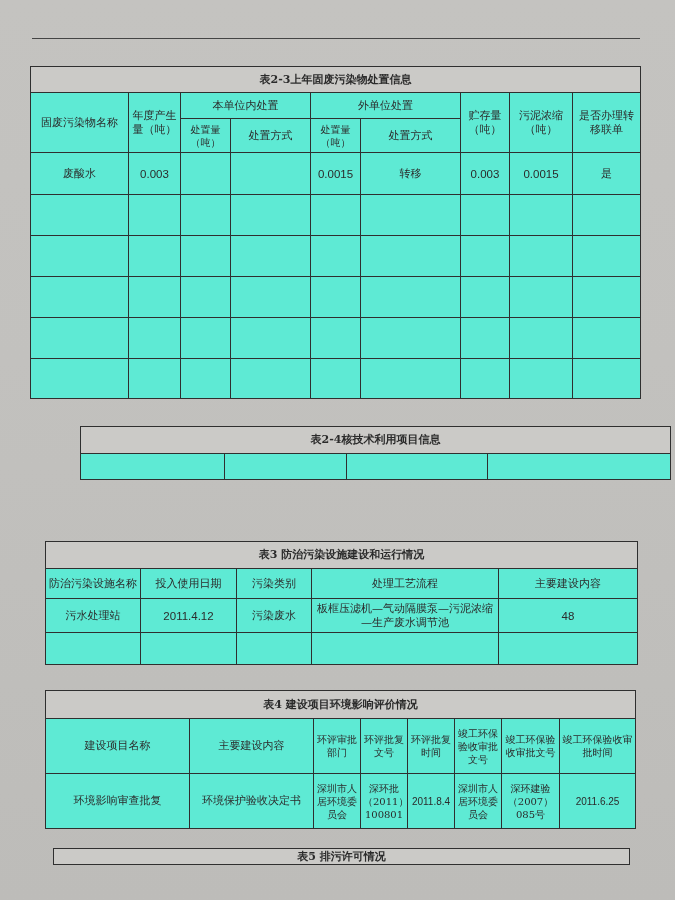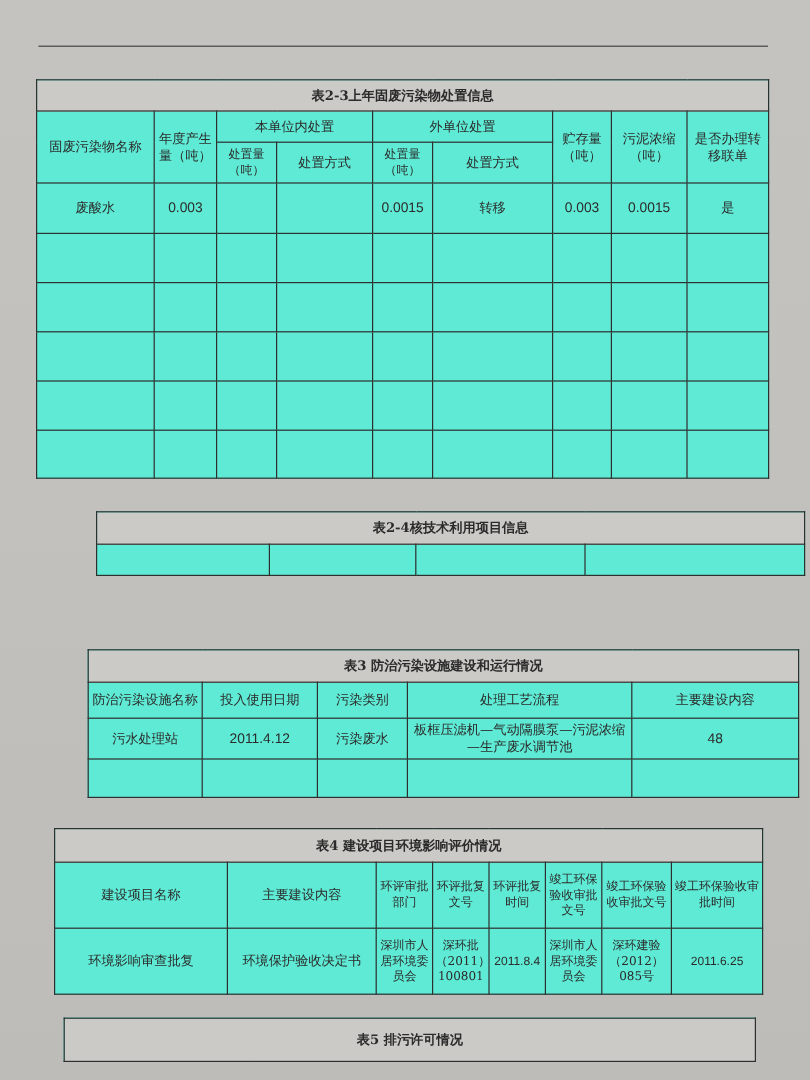--- a/index.html
+++ b/index.html
@@ -33,21 +33,21 @@
   .title-cell {
     font-weight: bold;
     font-size: 11px;
     background: #cbcac7;
   }
   .num { font-family: "Liberation Sans", sans-serif; font-size: 11.5px; }
   .small { font-size: 10px; line-height: 13px; }
 
   #t23 { left: 30px; top: 66px; width: 610px; }
   #t24 { left: 48px; top: 426px; width: 590px; margin-left: 32px; }
-  #t3  { left: 45px; top: 541px; width: 592px; margin-left: 28px; }
+  #t3  { left: 45px; top: 541px; width: 592px; }
   #t4  { left: 45px; top: 690px; width: 590px; }
   #t5  { left: 53px; top: 848px; width: 577px; }
 </style>
 </head>
 <body>
 
 <div class="page-rule"></div>
 
 <table id="t23">
   <colgroup>
@@ -230,25 +230,25 @@
     <td class="small">竣工环保验收审批文号</td>
     <td class="small">竣工环保验收审批时间</td>
   </tr>
   <tr style="height:55px">
     <td>环境影响审查批复</td>
     <td>环境保护验收决定书</td>
     <td class="small">深圳市人居环境委员会</td>
     <td class="small">深环批（2011）100801</td>
     <td class="num small">2011.8.4</td>
     <td class="small">深圳市人居环境委员会</td>
-    <td class="small">深环建验（2012）085号</td>
+    <td class="small">深环建验（2007）085号</td>
     <td class="num small">2011.6.25</td>
   </tr>
 </tbody>
   </table>
 
 <table id="t5">
   <tbody>
-      <tr style="height:36px">
+      <tr style="height:16px">
     <td class="title-cell">表5 排污许可情况</td>
   </tr>
 </tbody>
   </table>
 
 </body></html>

